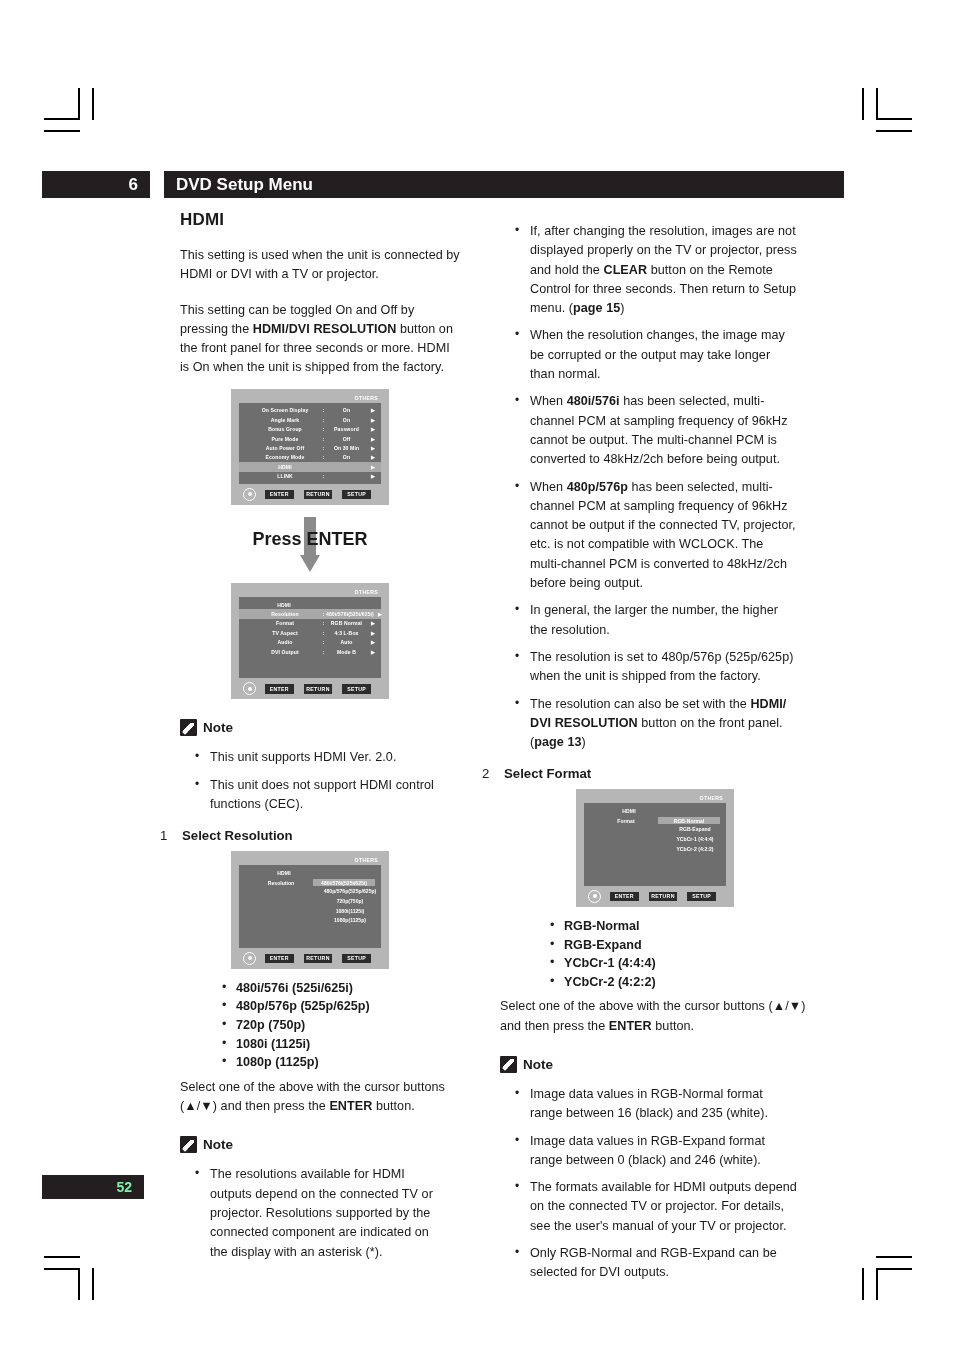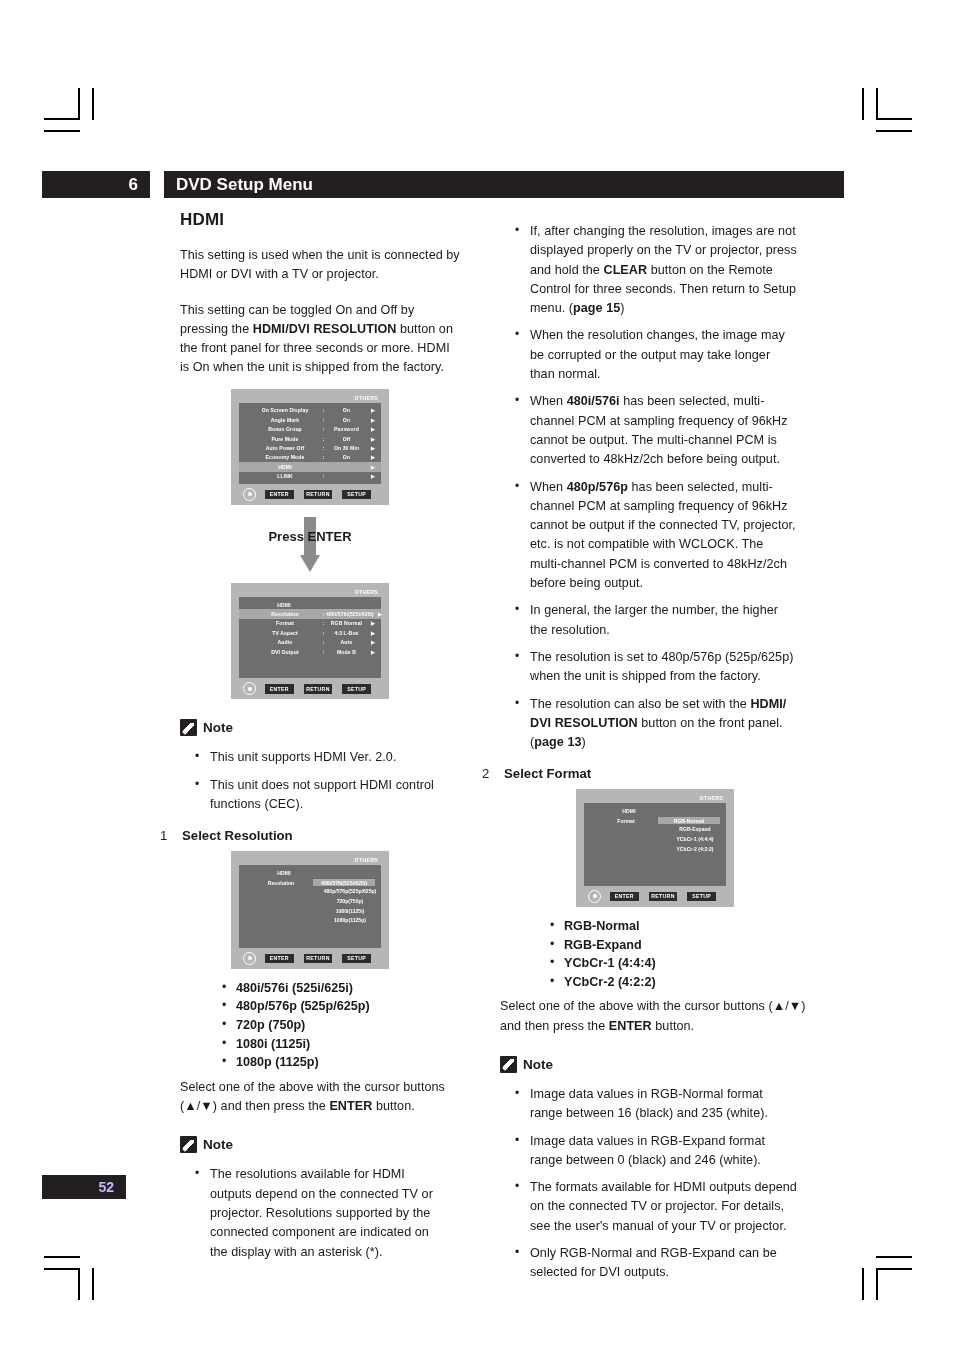--- a/index.html
+++ b/index.html
@@ -282,21 +282,21 @@
     position: relative;
     width: 160px;
     margin: 12px auto 8px auto;
     height: 58px;
   }
   .press-enter-label {
     position: absolute;
     left: 0; top: 12px;
     width: 160px;
     text-align: center;
-    font-size: 13px;
+    font-size: 18px;
     font-weight: bold;
   }
   .arrow-down {
     position: absolute;
     left: 70px; top: 0px;
     width: 20px; height: 58px;
   }
   .arrow-down .stem {
     position: absolute;
     left: 4px; top: 0;
@@ -312,24 +312,24 @@
     border-top: 17px solid #8b8b8b;
   }
 
   .center-block { text-align: center; }
 
   
   .page-num {
     position: absolute;
     left: 42px;
     top: 1175px;
-    width: 84px;
+    width: 102px;
     height: 24px;
     background: #231f20;
-    color: #c4b5fd;
+    color: #86efac;
     font-size: 14px;
     font-weight: bold;
     line-height: 24px;
     text-align: right;
     padding-right: 12px;
     box-sizing: border-box;
   }
 </style>
 </head>
 <body>

